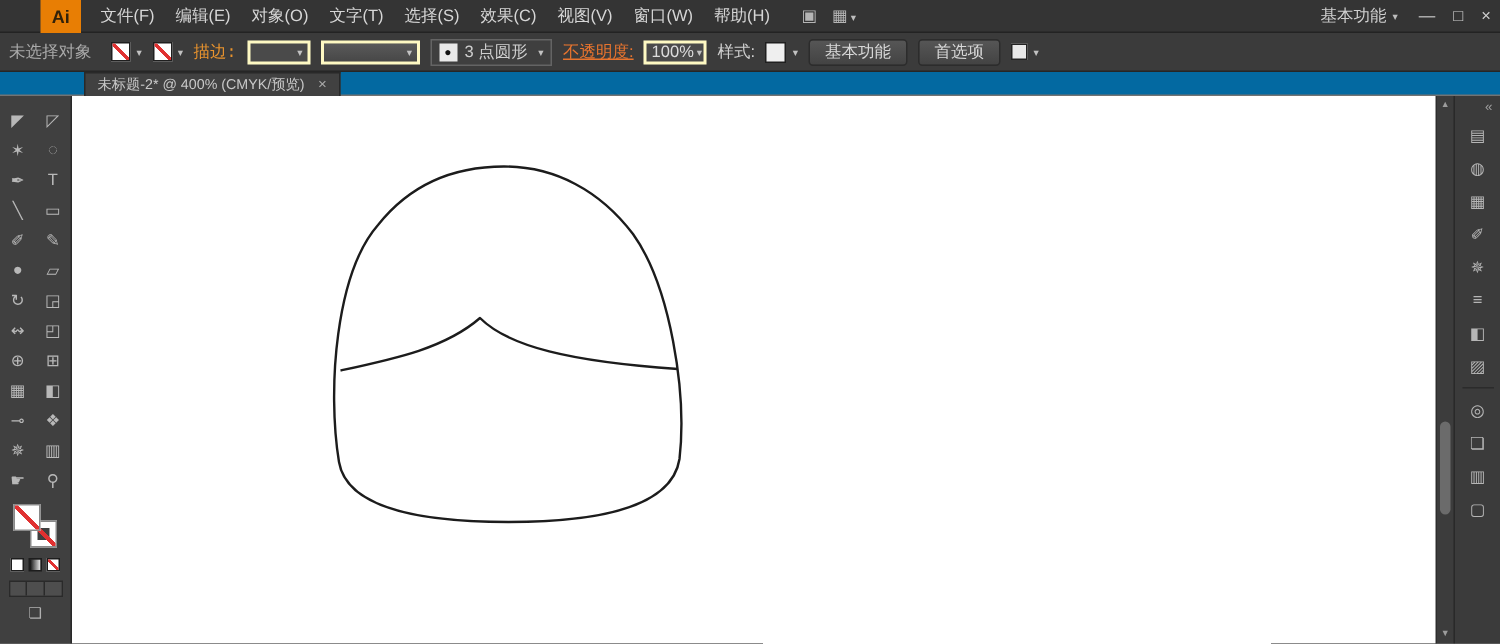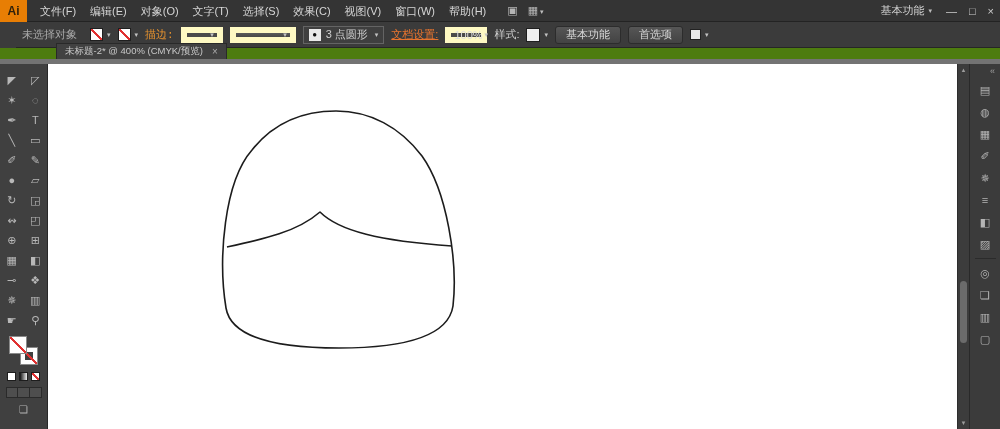--- a/index.html
+++ b/index.html
@@ -1,52 +1,52 @@
 <!DOCTYPE html>
 <html><head>
 <meta charset="utf-8">
 <style>
   * { margin:0; padding:0; box-sizing:border-box; }
   body { font-family:"Liberation Sans","DejaVu Sans",sans-serif; background:#222; }
   .app { width:1000px; height:429px; overflow:hidden; position:relative; background:#3b3b3b; display:flex; flex-direction:column; font-size:11px; color:#cfcfcf; }
 
   
   .menubar { height:22px; background:#343434; border-bottom:1px solid #232323; display:flex; align-items:center; flex:0 0 auto; }
-  .logo { width:27px; height:22px; background:#e87e04; color:#31220a; font-weight:bold; display:flex; align-items:center; justify-content:center; font-size:12px; }
+  .logo { width:27px; height:22px; background:#e87e04; color:#31220a; font-weight:bold; display:flex; align-items:center; justify-content:center; font-size:12px;margin-left:27px; }
   .menus { display:flex; align-items:center; margin-left:6px; }
   .menu { padding:2px 7px; line-height:22px; color:#d6d6d6; cursor:default; }
   .appbar-icons { display:flex; align-items:center; gap:10px; margin-left:14px; color:#b5b5b5; font-size:11px; }
   .appbar-icons .caret { font-size:7px; margin-left:2px; }
   .menubar-right { margin-left:auto; display:flex; align-items:center; gap:14px; padding-right:6px; }
   .workspace { display:flex; align-items:center; gap:4px; color:#cfcfcf; }
   .caret { font-size:7px; color:#bdbdbd; }
   .win-controls { display:flex; align-items:center; gap:12px; color:#cfcfcf; font-size:11px; }
   .win-controls span { cursor:default; }
 
   
-  .controlbar { height:26px; background:#3b3b3b; border-bottom:1px solid #262626; display:flex; align-items:center; gap:7px; padding:0 6px; flex:0 0 auto;margin-left:16px; }
+  .controlbar { height:26px; background:#3b3b3b; border-bottom:1px solid #262626; display:flex; align-items:center; gap:7px; padding:0 6px; flex:0 0 auto; }
   .status-text { color:#a9a9a9; margin-right:6px; }
   .mini-sw-group { display:flex; align-items:center; gap:2px; }
   .mini-sw { width:13px; height:13px; background:#fff; border:1px solid #1f1f1f; position:relative; }
   .none-line { position:absolute; inset:0; background:linear-gradient(45deg, transparent 42%, #e03131 42%, #e03131 58%, transparent 58%); }
   .orange { color:#e8932e;font-family:Liberation Mono, monospace; }
   .link { color:#e8742e; text-decoration:underline; cursor:pointer; }
-  .fieldbox { height:16px; background:#4a4a4a; border:6px solid #fef9c3; display:flex; align-items:center; padding:0 3px; color:#ddd; }
+  .fieldbox { height:16px; background:#4a4a4a; border:2px solid #fef9c3; display:flex; align-items:center; padding:0 3px; color:#ddd; }
   .stroke-weight { width:42px; }
   .profile-dd { width:66px; background:linear-gradient(#5a5a5a,#474747); }
   .dd-caret { font-size:7px; color:#c2c2c2; margin-left:2px; }
   .brush-box { height:18px; border:1px solid #646464; background:#3f3f3f; display:flex; align-items:center; gap:5px; padding:0 5px; }
   .brush-dot { color:#111; background:#e9e9e9; width:12px; height:12px; display:flex; align-items:center; justify-content:center; font-size:8px; }
   .opacity-box { width:42px; justify-content:space-between; }
   .style-sw { width:14px; height:14px; background:#efefef; border:1px solid #1f1f1f; }
   .bar-btn { height:18px; padding:0 10px; background:linear-gradient(#565656,#434343); border:1px solid #2c2c2c; border-radius:3px; color:#d8d8d8; display:flex; align-items:center; }
   .mini-square { width:11px; height:11px; background:#e8e8e8; border:1px solid #222; }
 
   
-  .tabbar { height:16px; background:#4d7c0f; border-bottom:5px solid #737373; display:flex; align-items:flex-end; flex:0 0 auto; }
+  .tabbar { height:16px; background:#0369a1; border-bottom:1px solid #737373; display:flex; flex:0 0 auto; }
   .doc-tab { margin-left:56px; height:16px; background:#414141; border:1px solid #292929; border-bottom:none; display:flex; align-items:center; gap:9px; padding:0 8px; font-size:9.5px; color:#c8c8c8; }
   .tab-close { color:#aaa; cursor:pointer; font-size:10px; }
 
   
   .main { flex:1; display:flex; min-height:0; }
 
   .toolbar { width:48px; background:#404040; border-right:1px solid #282828; padding-top:6px; display:flex; flex-direction:column; flex:0 0 auto; }
   .tool-grid { display:grid; grid-template-columns:1fr 1fr; }
   .tool { height:20px; display:flex; align-items:center; justify-content:center; color:#b8b8b8; font-size:11px; cursor:pointer; }
   .swatch-area { position:relative; width:30px; height:32px; margin:6px auto 2px; }
@@ -139,21 +139,21 @@
       <span style="flex:1"></span>
         <span class="dd-caret">▾</span>
     </span>
 
     <span class="brush-box">
       <span class="brush-dot">●</span>
       <span>3 点圆形</span>
       <span class="dd-caret">▾</span>
     </span>
 
-    <span class="link">文档设置:</span>
+    <span class="link">不透明度:</span>
     <span class="fieldbox opacity-box">
       <span>100%</span>
       <span class="dd-caret">▾</span>
     </span>
 
     <span>样式:</span>
     <span class="mini-sw-group">
       <span class="style-sw"></span>
       <span class="dd-caret">▾</span>
     </span>

